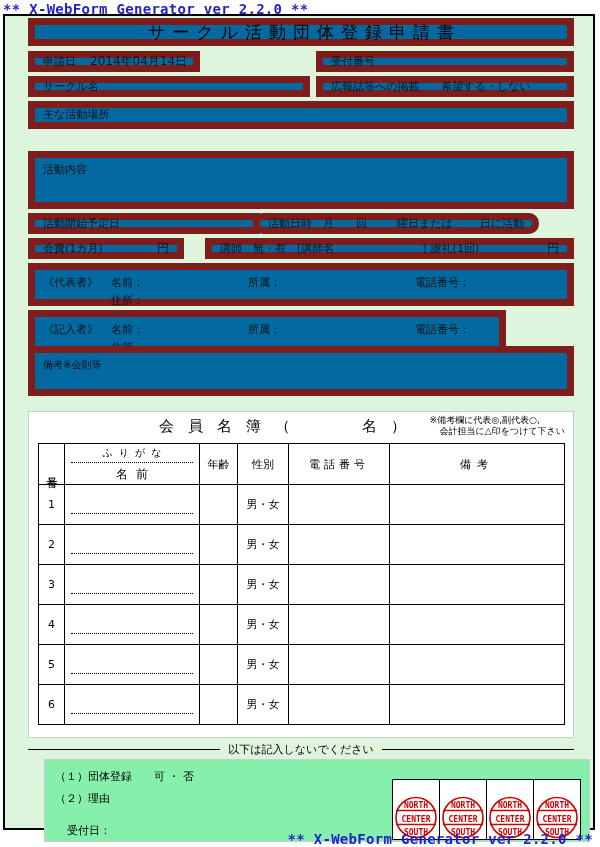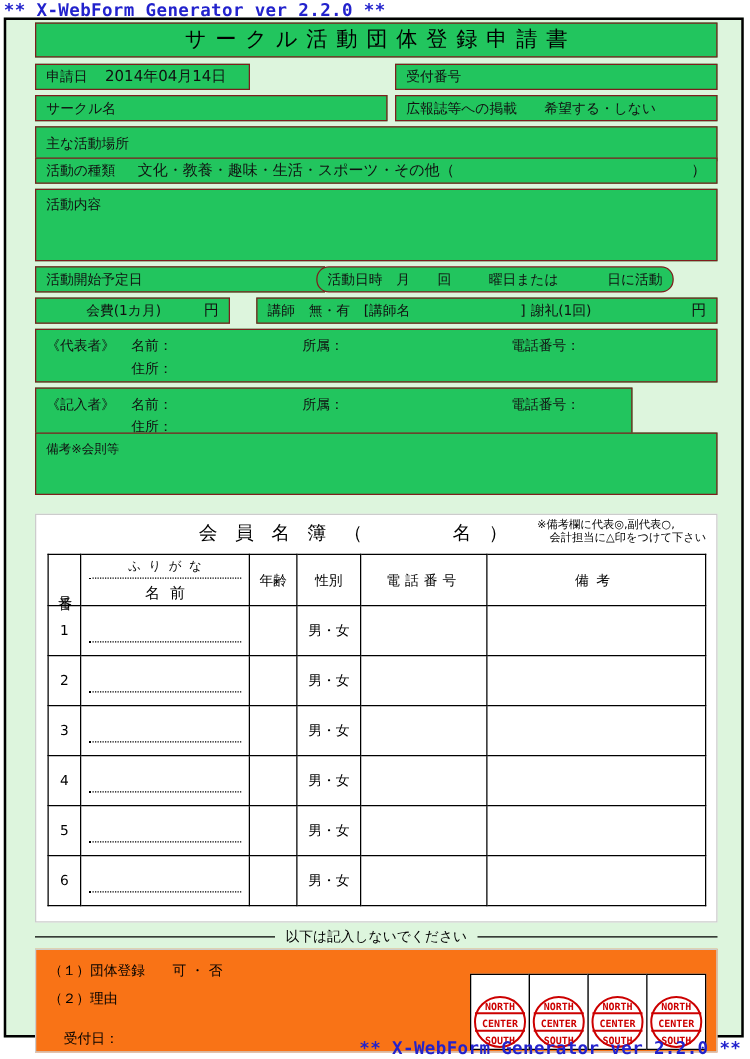--- a/index.html
+++ b/index.html
@@ -40,22 +40,22 @@
     width: 592px;
     height: 816px;
     box-sizing: border-box;
     border: 2px solid #000000;
     background: #ddf5dd;
   }
 
   
   .box {
     position: absolute;
-    background: #22c55e;
-    border: 1px solid #7f1d1d;
+    background: #0369a1;
+    border: 7px solid #7f1d1d;
     box-sizing: border-box;
     font-size: 11px;
     color: #111111;
     line-height: 1.2;
   }
   .title-box {
     left: 23px;
     top: 2px;
     width: 546px;
     height: 28px;
@@ -185,25 +185,25 @@
     height: 14px;
     display: flex;
     align-items: center;
   }
   .sep .line { flex: 1; height: 1px; background: #000000; }
   .sep .txt { padding: 0 8px; font-size: 11px; white-space: nowrap; }
 
   
   .official {
     position: absolute;
-    left: 23px;
+    left: 39px;
     top: 743px;
     width: 546px;
     height: 83px;
-    background: #f97316;
+    background: #86efac;
     border: 1px solid #cccccc;
     box-sizing: border-box;
   }
   .of-line { position: absolute; font-size: 11px; white-space: nowrap; }
   .of1 { left: 10px; top: 9px; }
   .of2 { left: 10px; top: 31px; }
   .of3 { left: 22px; top: 63px; }
 
   .stamps {
     position: absolute;
@@ -263,48 +263,41 @@
         <span class="lbl" style="margin-left:22px;">希望する・しない</span>
       </div>
     </div>
 
     <div class="box" style="left:23px; top:85px; width:546px; height:28px;">
       <div class="row-flex">
         <span class="lbl">主な活動場所</span>
       </div>
     </div>
 
-    <div class="box" style="left:23px; top:110px; width:546px; height:21px;">
-      <div class="row-flex">
-        <span class="lbl">活動の種類</span>
-        <span class="lbl" style="margin-left:18px; font-size:12px;">文化・教養・趣味・生活・スポーツ・その他（</span>
-        <span class="lbl" style="margin-left:auto; font-size:12px;">）</span>
-      </div>
-    </div>
 
     <div class="box" style="left:23px; top:135px; width:546px; height:58px;">
       <div class="pad">
         <span class="lbl">活動内容</span>
       </div>
     </div>
 
     <div class="box" style="left:23px; top:197px; width:232px; height:21px;">
       <div class="row-flex">
         <span class="lbl">活動開始予定日</span>
       </div>
     </div>
     <div class="box" style="left:248px; top:197px; width:286px; height:21px;border-radius:10px;">
       <div class="row-flex">
         <span class="lbl">活動日時　月　　回</span>
         <span class="lbl" style="margin-left:30px;">曜日または</span>
         <span class="lbl" style="margin-left:auto;">日に活動</span>
       </div>
     </div>
 
-    <div class="box" style="left:23px; top:222px; width:156px; height:21px;padding-left:32px;">
+    <div class="box" style="left:23px; top:222px; width:156px; height:21px;">
       <div class="row-flex">
         <span class="lbl">会費(1カ月)</span>
         <span class="lbl" style="margin-left:auto; font-size:12px;">円</span>
       </div>
     </div>
     <div class="box" style="left:200px; top:222px; width:369px; height:21px;">
       <div class="row-flex">
         <span class="lbl">講師　無・有　[講師名</span>
         <span class="lbl" style="margin-left:88px;">]</span>
         <span class="lbl" style="margin-left:4px;">謝礼(1回)</span>

